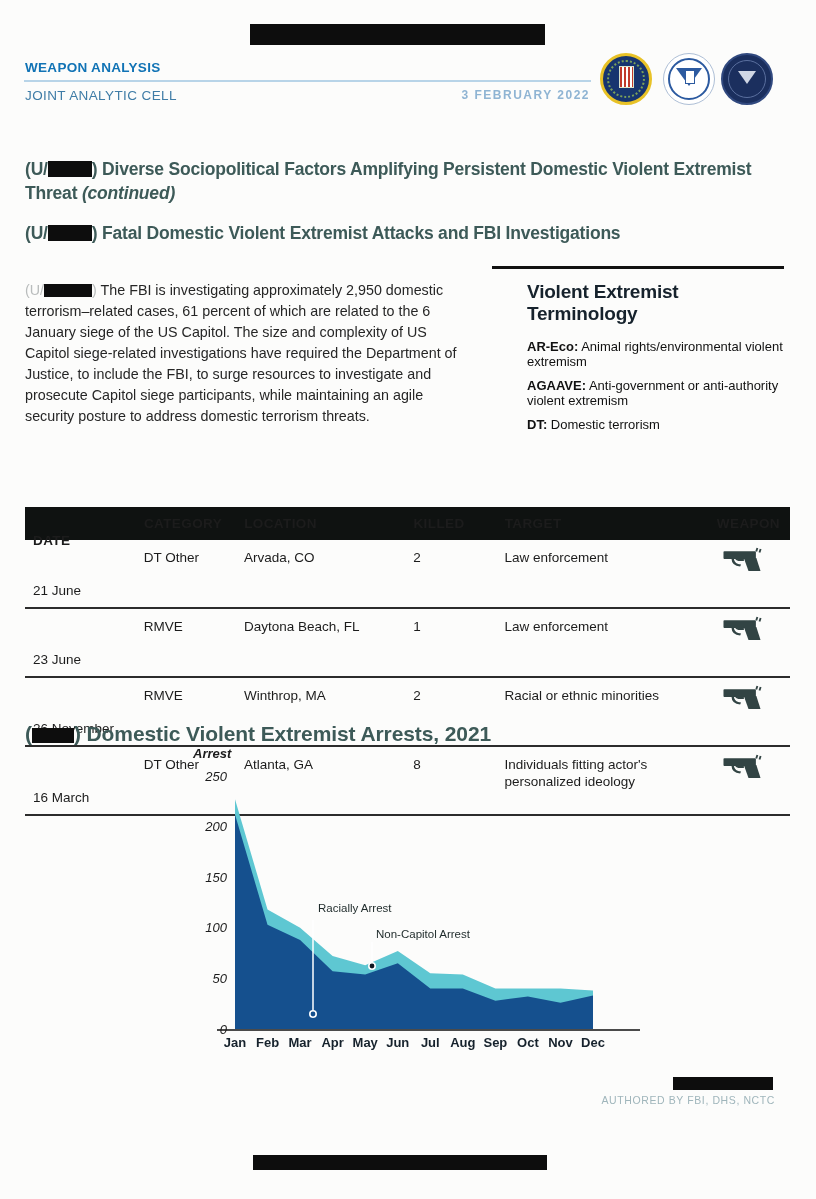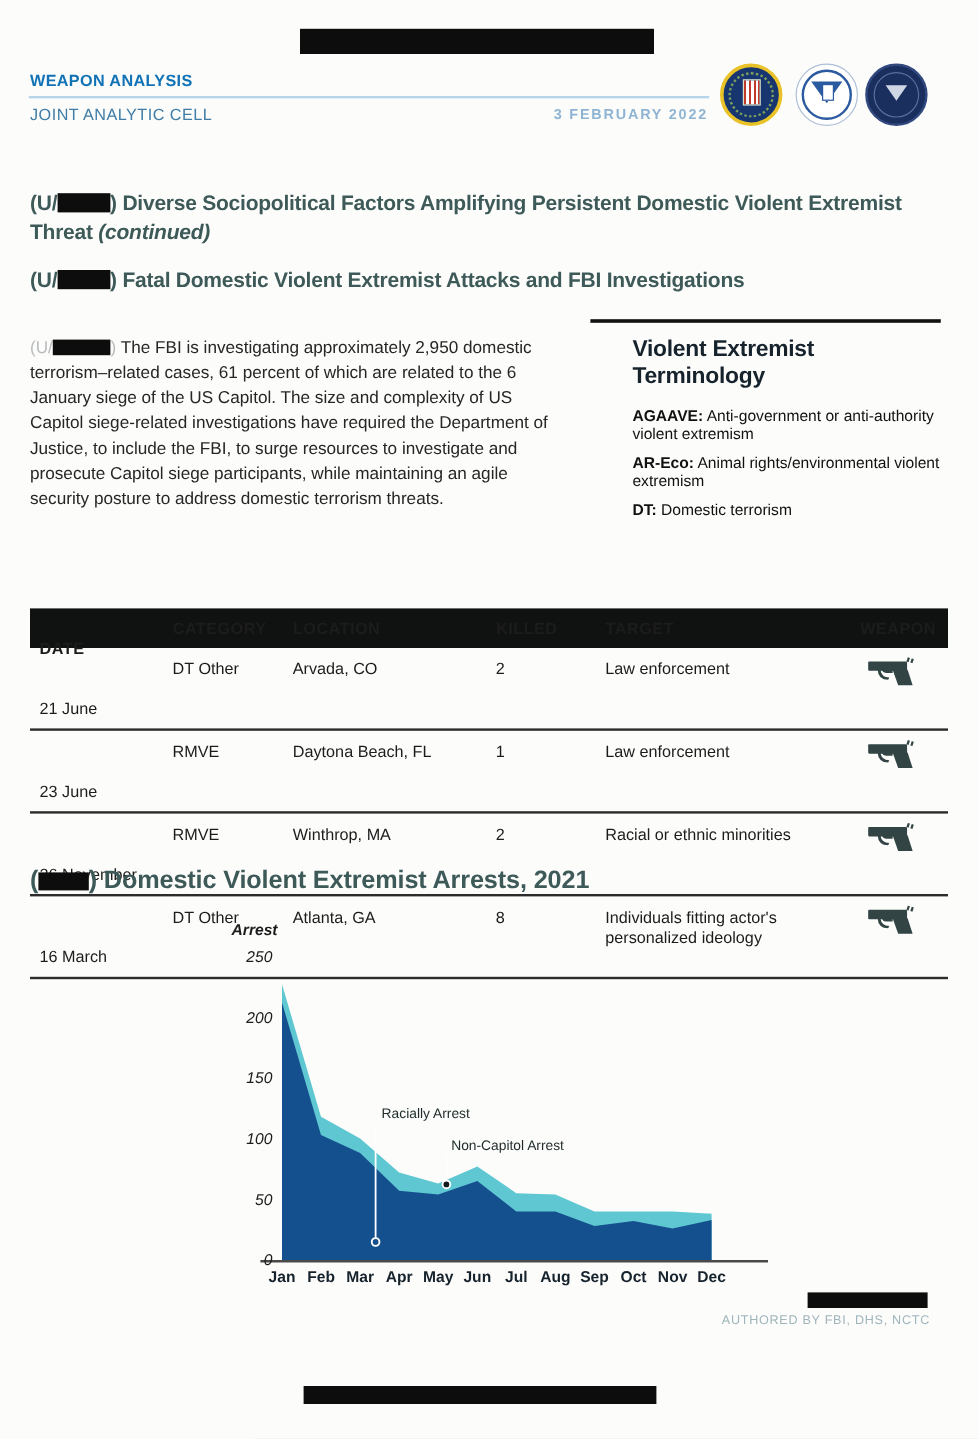--- a/index.html
+++ b/index.html
@@ -61,21 +61,21 @@
   .c-loc{width:174px;}
   .c-kill{width:65px;}
   .c-tgt{width:198px;margin-left:28px;}
   .c-wpn{width:95px;display:flex;justify-content:flex-start;padding-left:25px;box-sizing:border-box;}
   .thead .c-wpn{justify-content:flex-end;padding-right:10px;padding-left:0;}
   .gun{width:40px;height:25px;margin-top:-2px;}
   .gun path,.gun rect,.gun polygon{fill:#324444;}
   
   .chart-title{position:absolute;left:25px;top:722px;font-size:21px;font-weight:bold;
     color:#3d5a58;letter-spacing:-.1px;}
-  .chart-wrap{position:absolute;left:185px;top:763px;width:470px;height:315px;}
+  .chart-wrap{position:absolute;left:185px;top:742px;width:470px;height:315px;}
   .chart-wrap svg{position:absolute;left:0;top:0;}
   .ylab{position:absolute;left:8px;top:4px;font-size:13px;font-style:italic;font-weight:bold;color:#1c1c1c;}
   .ann{position:absolute;font-size:11.5px;color:#1e2a2a;white-space:nowrap;}
   .ann-capitol{left:133px;top:160px;}
   .ann-noncap{left:191px;top:186px;}
   
   .foot-bar1{left:673px;top:1077px;width:100px;height:13px;}
   .foot-authored{position:absolute;left:475px;top:1094px;width:300px;text-align:right;
     font-size:10.5px;color:#9fb5bb;letter-spacing:.6px;}
   .foot-coord{position:absolute;left:425px;top:1112px;width:350px;text-align:right;
@@ -113,22 +113,22 @@
   <h1><span>(U/</span><span class="redact inline" style="width:44px;height:16px;"></span><span>) </span><span>Diverse Sociopolitical Factors Amplifying Persistent Domestic Violent Extremist Threat </span><em>(continued)</em></h1>
 
   <h2><span>(U/</span><span class="redact inline" style="width:44px;height:16px;"></span><span>) </span><span>Fatal Domestic Violent Extremist Attacks and FBI Investigations</span></h2>
 
   <p class="para"><span class="cls-light">(U/</span><span class="redact inline" style="width:48px;height:13px;"></span><span class="cls-light">) </span><span>The FBI is investigating approximately 2,950 domestic terrorism–related cases, 61 percent of which are related to the 6 January siege of the US Capitol. The size and complexity of US Capitol siege-related investigations have required the Department of Justice, to include the FBI, to surge resources to investigate and prosecute Capitol siege participants, while maintaining an agile security posture to address domestic terrorism threats.</span></p>
 
   <aside class="sidebar">
     <div class="toprule"></div>
     <h3>Violent Extremist Terminology</h3>
     <div id="term-list">
+        <div class="term-item"><b>AR-Eco:</b> Animal rights/environmental violent extremism</div>
         <div class="term-item"><b>AGAAVE:</b> Anti-government or anti-authority violent extremism</div>
-        <div class="term-item"><b>AR-Eco:</b> Animal rights/environmental violent extremism</div>
         <div class="term-item"><b>DT:</b> Domestic terrorism</div>
       </div>
   </aside>
 
   <div class="attacks">
     <div class="tr thead" id="tbl-head">
         <div class="td c-date">DATE</div>
         <div class="td c-cat">CATEGORY</div>
         <div class="td c-loc">LOCATION</div>
         <div class="td c-kill">KILLED</div>

